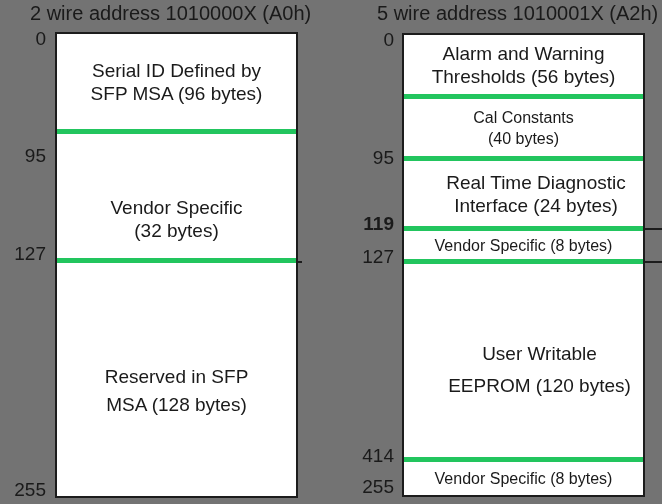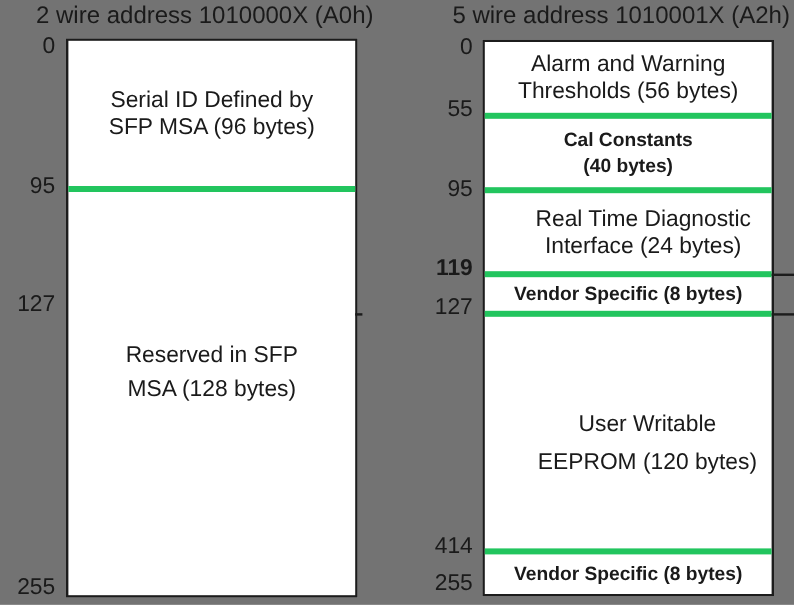--- a/index.html
+++ b/index.html
@@ -40,21 +40,21 @@
     display: flex;
     align-items: center;
     justify-content: center;
     text-align: center;
     font-size: 19px;
     line-height: 23px;
     white-space: pre-line;
     overflow: hidden;
   }
   .mem-section.divided { border-bottom: 5px solid #22c55e; }
-  .mem-section.bold { font-weight: bold; font-size: 16px; line-height: 21px; }
+  .mem-section.bold { font-weight: normal; font-size: 16px; line-height: 21px; }
 
   
   .ls-0 { height: 126px; }
   .ls-1 { height: 104px; }
   .ls-2 { height: 232px; line-height: 28px; padding-bottom: 22px; }
 
   
   .rs-0 { height: 64px; }
   .rs-1 { height: 62px; }
   .rs-2 { height: 70px; padding-left: 25px; }
@@ -103,29 +103,30 @@
   <div class="diagram-title title-left">2 wire address 1010000X (A0h)</div>
 
   <div class="tick tick-l lt-0">0</div>
   <div class="tick tick-l lt-1">95</div>
   <div class="tick tick-l lt-2">127</div>
   <div class="tick tick-l lt-3">255</div>
 
   <div class="mem-box box-left">
     <div class="mem-section divided ls-0">Serial ID Defined by
 SFP MSA (96 bytes)</div>
+    <div class="mem-section divided ls-1">Vendor Specific
+(32 bytes)</div>
     <div class="mem-section ls-2">Reserved in SFP
 MSA (128 bytes)</div>
   </div>
   <div class="ext-line ext-left-127"></div>
 
   <div class="diagram-title title-right">5 wire address 1010001X (A2h)</div>
 
   <div class="tick tick-r rt-0">0</div>
-  <div class="tick tick-r rt-1">55</div>
   <div class="tick tick-r rt-2">95</div>
   <div class="tick tick-r rt-3">119</div>
   <div class="tick tick-r rt-4">127</div>
   <div class="tick tick-r rt-5">414</div>
   <div class="tick tick-r rt-6">255</div>
 
   <div class="mem-box box-right">
     <div class="mem-section divided rs-0">Alarm and Warning
 Thresholds (56 bytes)</div>
     <div class="mem-section divided bold rs-1">Cal Constants

